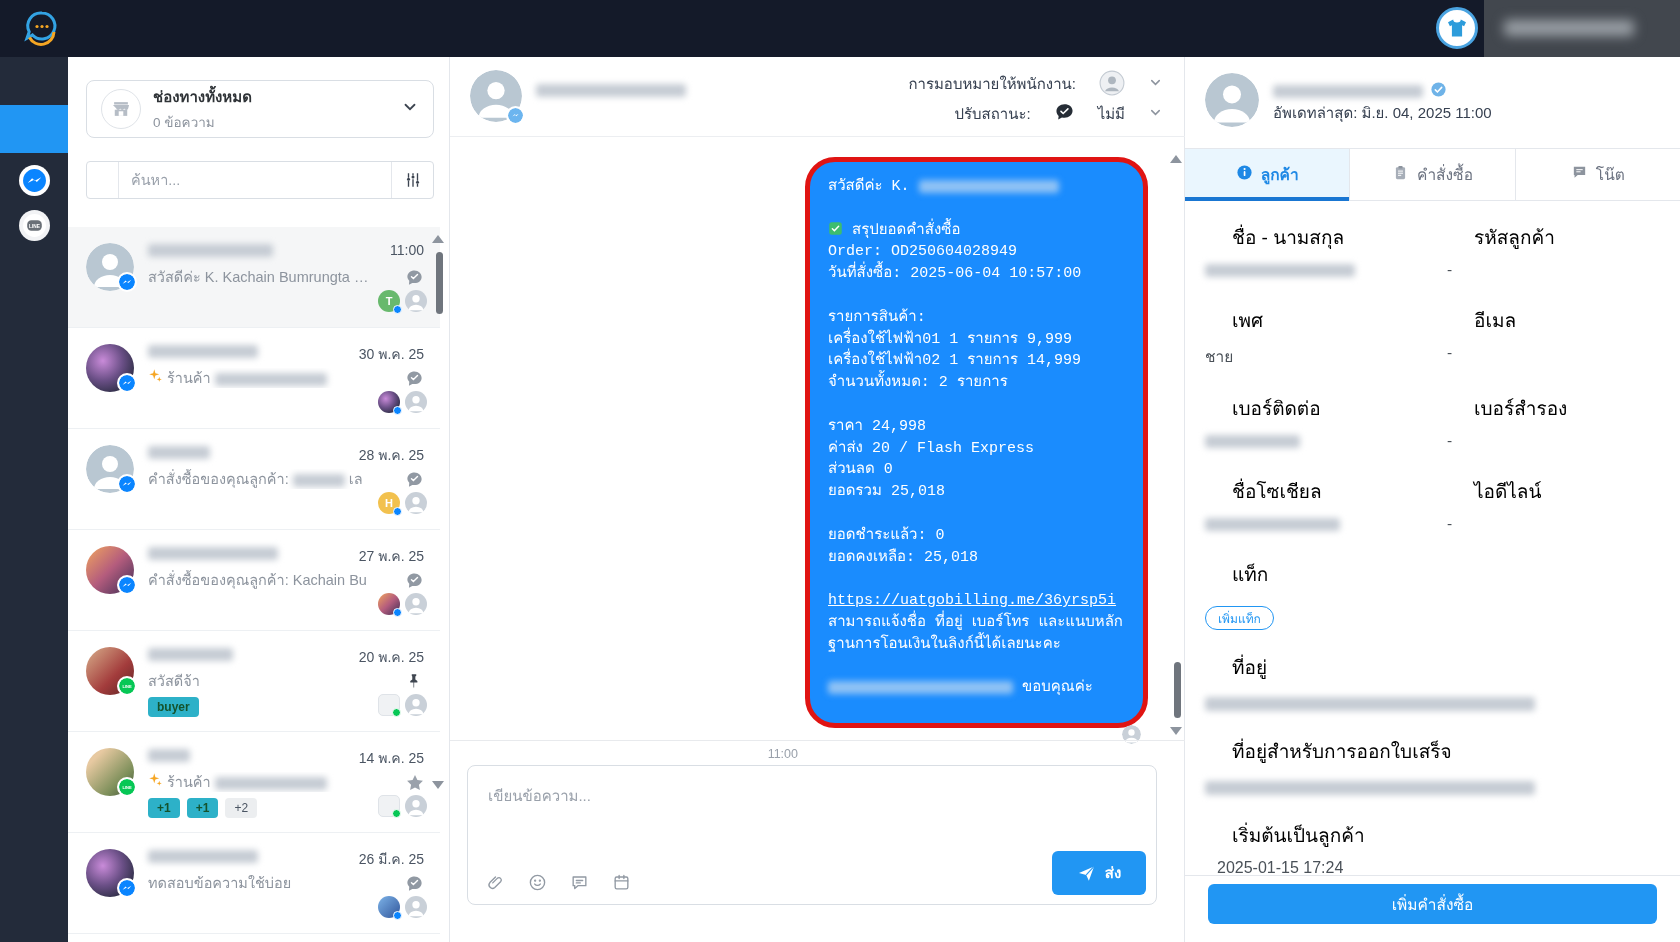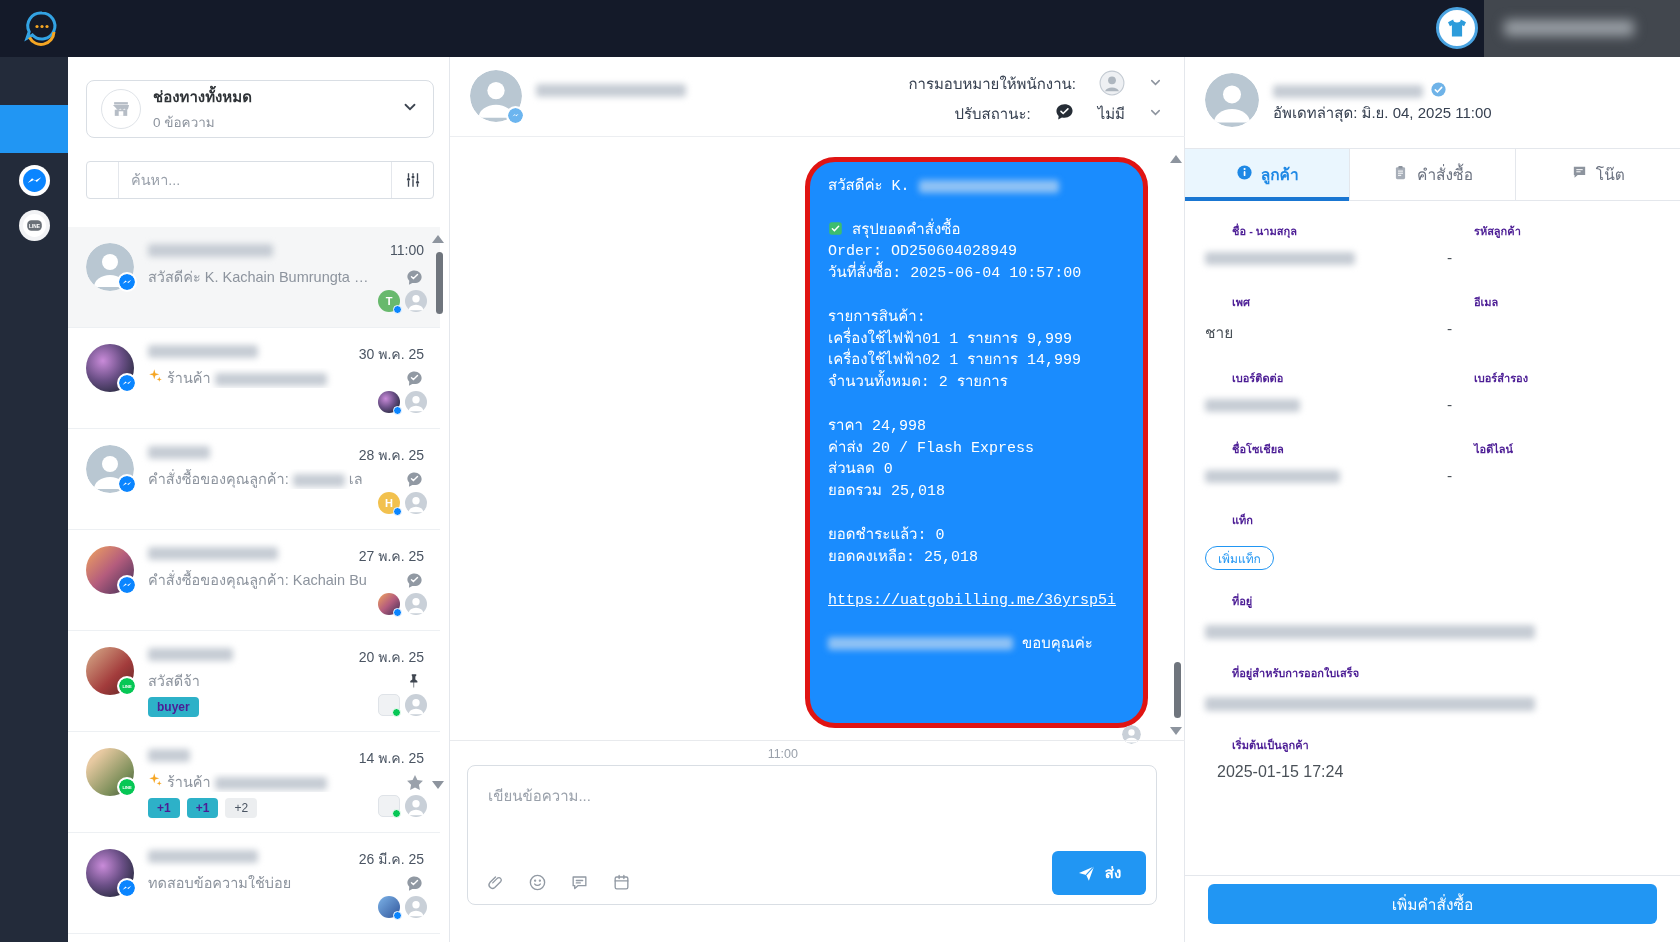--- a/index.html
+++ b/index.html
@@ -47,21 +47,21 @@
     border:2px solid #fff; overflow:hidden; background:#fff; }
   .ci .chbadge svg { display:block; width:100%; height:100%; }
   .ci .name-blur { position:absolute; left:80px; top:17px; height:13px; }
   .ci .time { position:absolute; right:16px; top:15px; font-size:14px; color:#4b5563; }
   .ci .prev { position:absolute; left:80px; top:40px; width:228px; font-size:14.5px; color:#8d949e;
     white-space:nowrap; overflow:hidden; text-overflow:ellipsis; line-height:20px; }
   .ci .ricon { position:absolute; right:16px; top:41px; width:19px; height:19px; }
   .ci .tags { position:absolute; left:80px; top:66px; display:flex; gap:7px; }
   .ci .minis { position:absolute; right:13px; top:63px; display:flex; gap:5px; }
   .tag { font-size:12px; border-radius:4px; padding:3px 9px; line-height:14px; }
-  .tag.teal { background:#2db1c8; color:#4c1d95; font-weight:bold; }
+  .tag.teal { background:#2db1c8; color:#14532d; font-weight:bold; }
   .tag.gray { background:#eceef0; color:#4b5563; }
   .mini { position:relative; width:22px; height:22px; border-radius:50%; display:flex; align-items:center;
     justify-content:center; font-size:11px; font-weight:bold; color:#fff; }
   .mini .dot { position:absolute; right:-2px; bottom:-2px; width:9px; height:9px; border-radius:50%;
     border:1.5px solid #fff; }
   .mini .dot.b { background:#0a85ff; } .mini .dot.g { background:#06c755; }
   .mini.sq { border-radius:5px; background:#f0f2f4; border:1px solid #dfe3e8; }
 
   
   .photo-owl { background:radial-gradient(circle at 35% 35%, #c98bd9, #6a4f86 45%, #23283a 85%); }
@@ -131,21 +131,21 @@
   .tabs { position:absolute; left:0; top:91px; width:495px; height:53px; display:flex;
     border-top:1px solid #e4e7ec; border-bottom:1px solid #e4e7ec; }
   .tab { flex:1; display:flex; align-items:center; justify-content:center; gap:8px; font-size:15.5px;
     color:#6b7280; border-right:1px solid #e4e7ec; background:#fff; cursor:pointer; position:relative; }
   .tab:last-child { border-right:none; }
   .tab.active { background:#eaf6fe; color:#1e88e5; font-weight:bold; }
   .tab.active::after { content:""; position:absolute; left:0; right:0; bottom:-1px; height:4px; background:#1976d2; }
 
   .fields { position:absolute; left:20px; top:165px; width:455px; }
   .frow { display:grid; grid-template-columns:242px 1fr; margin-bottom:24px; }
-  .flabel { font-size:11px; font-weight:bold; color:#4c1d95; padding-left:27px; margin-bottom:9px; }
+  .flabel { font-size:19px; font-weight:normal; color:#000000; padding-left:27px; margin-bottom:9px; }
   .fvalue { font-size:15.5px; color:#4a5158; min-height:20px; }
   .fblock { margin-bottom:22px; }
   .addtag-btn { margin-top:8px; margin-left:0; height:24px; padding:0 12px; font-size:12px; color:#2196f3;
     background:#fff; border:1px solid #2196f3; border-radius:12px; cursor:pointer; font-family:inherit; }
   .cust-bottom-divider { position:absolute; left:0; top:818px; width:495px; border-top:1px solid #e4e7ec; }
   .add-order-btn { position:absolute; left:23px; top:827px; width:449px; height:40px; background:#2196f3;
     color:#fff; font-size:15.5px; border:none; border-radius:6px; cursor:pointer; font-family:inherit; }
 </style>
 </head>
 <body>
@@ -530,20 +530,21 @@
             <div class="bline">&nbsp;</div>
             <div class="bline">ราคา 24,998</div>
             <div class="bline">ค่าส่ง 20 / Flash Express</div>
             <div class="bline">ส่วนลด 0</div>
             <div class="bline">ยอดรวม 25,018</div>
             <div class="bline">&nbsp;</div>
             <div class="bline">ยอดชำระแล้ว: 0</div>
             <div class="bline">ยอดคงเหลือ: 25,018</div>
             <div class="bline">&nbsp;</div>
             <div class="bline"><span class="link">https://uatgobilling.me/36yrsp5i</span></div>
+            <div class="bline">สามารถแจ้งชื่อ ที่อยู่ เบอร์โทร และแนบหลักฐานการโอนเงินในลิงก์นี้ได้เลยนะคะ</div>
             <div class="bline">&nbsp;</div>
             <div class="bline"><span class="blur on-blue" style="width: 185px;"></span> ขอบคุณค่ะ</div>
           </div>
       </div>
       <div class="receipt">
         <svg viewBox="0 0 24 24" width="19" height="19">
             <circle cx="12" cy="12" r="12" fill="#c9d0d8"></circle>
             <circle cx="12" cy="9.5" r="4" fill="#fff"></circle>
             <path d="M4 22a8 6 0 0 1 16 0z" fill="#fff"></path>
           </svg>

